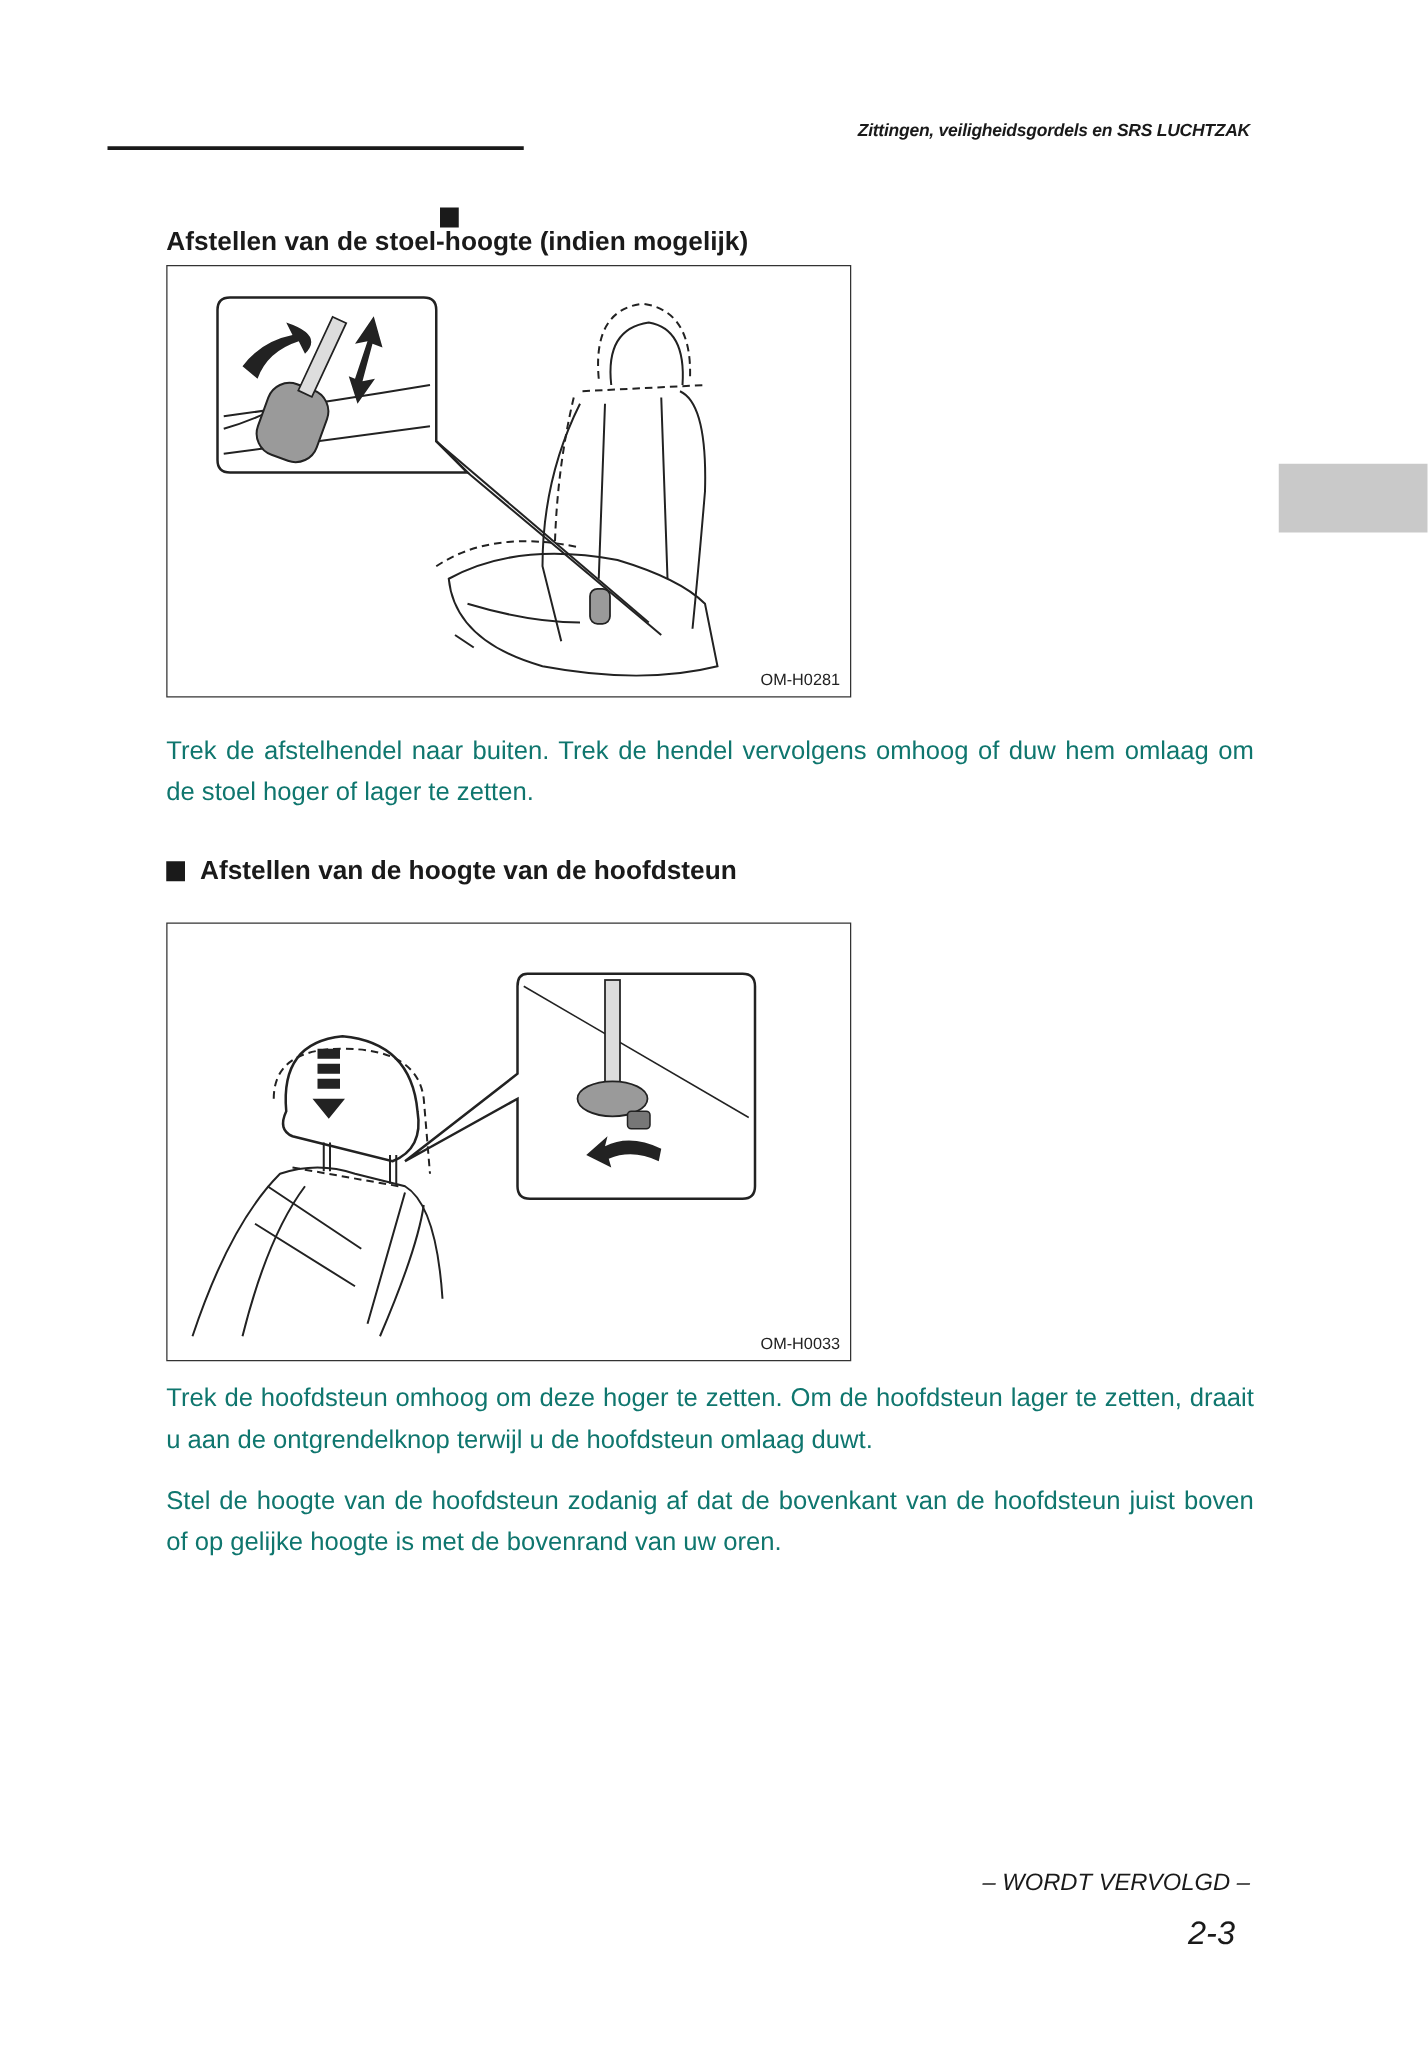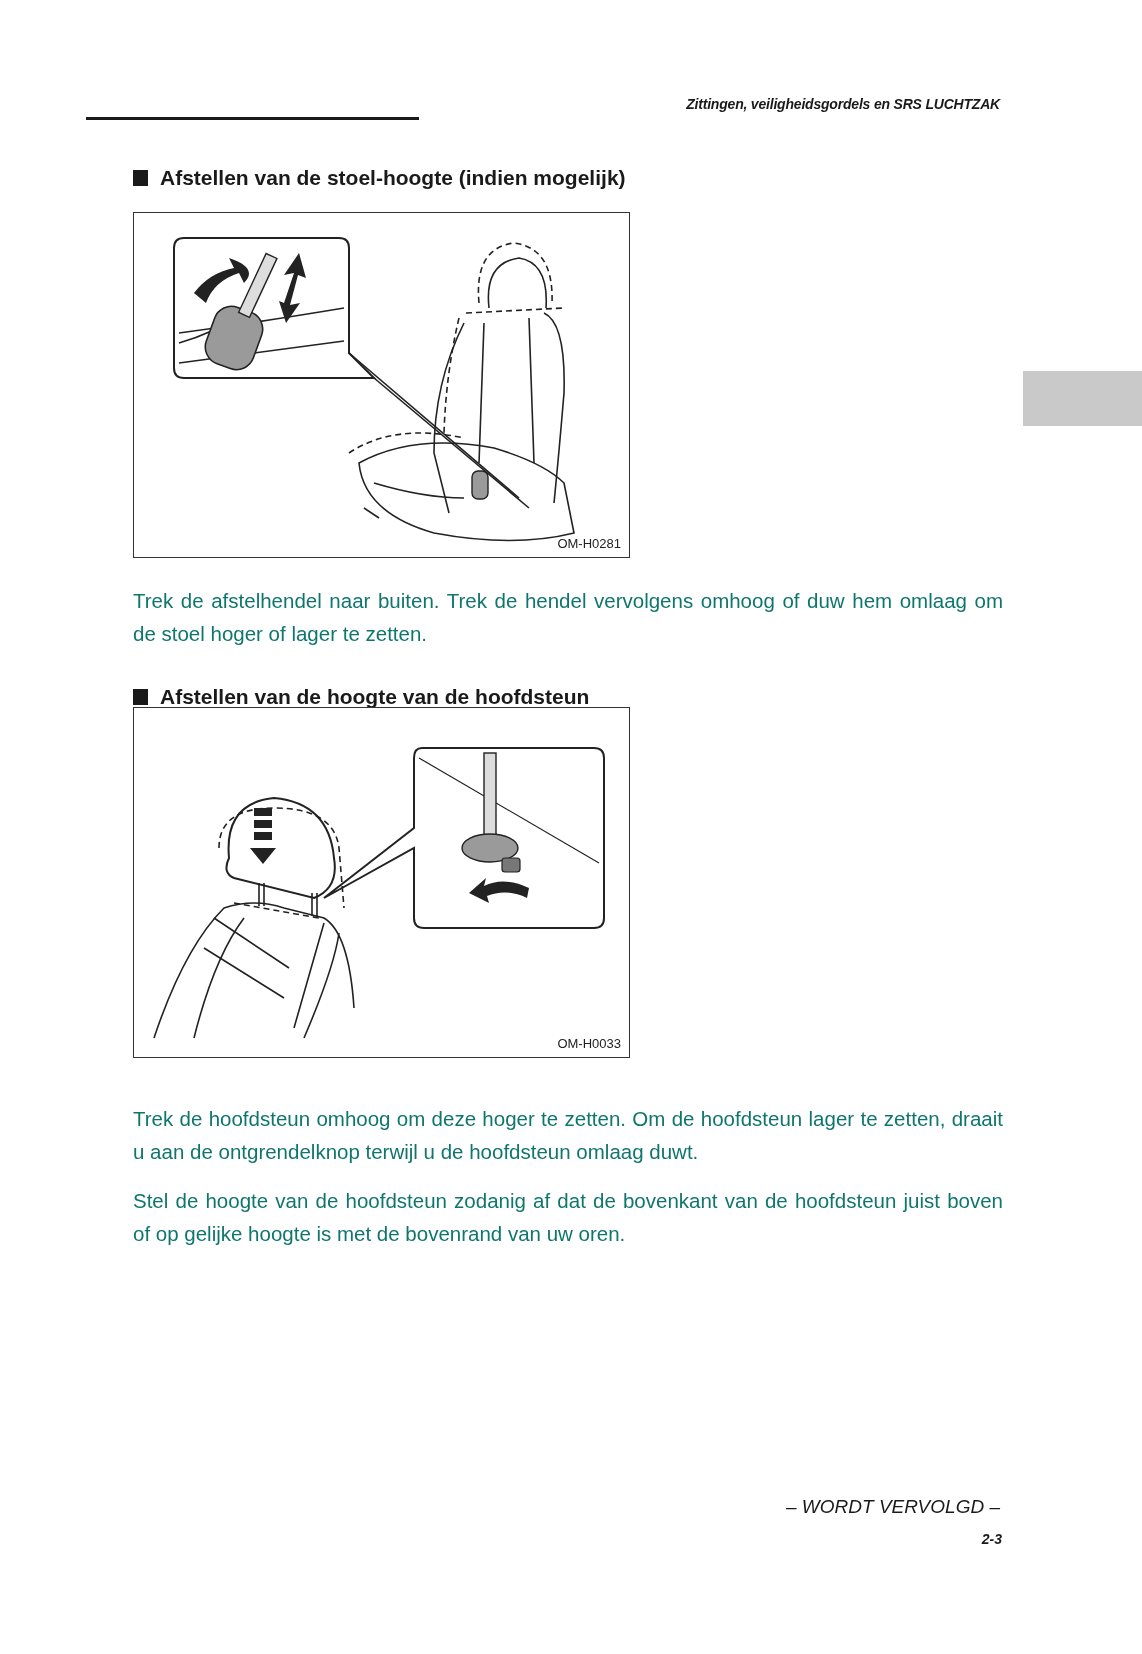--- a/index.html
+++ b/index.html
@@ -5,35 +5,35 @@
   html, body { margin: 0; padding: 0; background: #ffffff; }
   body { width: 1142px; height: 1654px; position: relative; overflow: hidden;
          font-family: "Liberation Sans", sans-serif; color: #1a1a1a; }
   .abs { position: absolute; }
   .header-rule { left: 86px; top: 117px; width: 333px; height: 3px; background: #1a1a1a; }
   .header-title { right: 142px; top: 96px; font-size: 14px; font-weight: bold; font-style: italic;
                   letter-spacing: -0.2px; white-space: nowrap; }
   .side-tab { left: 1023px; top: 371px; width: 119px; height: 55px; background: #c9c9c9; }
   .heading { left: 133px; font-size: 21px; font-weight: bold; white-space: nowrap; display: flex; align-items: center; }
   .heading .bullet { display: inline-block; width: 15px; height: 16px; background: #1a1a1a; margin-right: 12px; }
-  .figure { left: 133px; width: 497px; border: 1.5px solid #333; background: #fff; box-sizing: border-box; }
+  .figure { left: 133px; width: 548px; border: 1.5px solid #333; background: #fff; box-sizing: border-box; }
   .figure svg { position: absolute; left: 0; top: 0; }
   .fig-code { position: absolute; right: 8px; bottom: 6px; font-size: 13px; color: #222; }
   .para { left: 133px; width: 870px; font-size: 20.5px; line-height: 33px; color: #0f766e; text-align: justify; }
   .footer-cont { right: 142px; top: 1496px; font-size: 19px; font-weight: normal; font-style: italic; white-space: nowrap; }
-  .page-num { right: 140px; top: 1531px; font-size: 14px; font-weight: bold; font-style: italic; }
+  .page-num { right: 154px; top: 1531px; font-size: 26px; font-weight: normal; font-style: italic; }
 </style>
 </head>
 <body>
 
 <div class="abs header-rule"></div>
 <div class="abs header-title">Zittingen, veiligheidsgordels en SRS LUCHTZAK</div>
 <div class="abs side-tab"></div>
 
-<div class="abs heading" style="top:166px;">
+<div class="abs heading" style="top:166px;flex-direction:column;">
   <span class="bullet"></span>
   <span>Afstellen van de stoel-hoogte (indien mogelijk)</span>
 </div>
 
 <div class="abs figure" style="top:212px; height:346px;">
   <svg width="497" height="346" viewBox="0 0 497 346">
     <g fill="none" stroke="#222" stroke-width="1.6">
 
       <path d="M50 25 H205 Q215 25 215 35 V140 L240 165 H50 Q40 165 40 155 V35 Q40 25 50 25 Z" stroke-width="2"></path>
 
@@ -71,21 +71,21 @@
   <span class="fig-code">OM-H0281</span>
 </div>
 
 <div class="abs para" style="top:584px;">Trek de afstelhendel naar buiten. Trek de hendel vervolgens omhoog of duw hem omlaag om de stoel hoger of lager te zetten.</div>
 
 <div class="abs heading" style="top:685px;">
   <span class="bullet"></span>
   <span>Afstellen van de hoogte van de hoofdsteun</span>
 </div>
 
-<div class="abs figure" style="top:707px; height:351px;text-decoration:underline;">
+<div class="abs figure" style="top:738px; height:351px;text-decoration:underline;">
   <svg width="497" height="351" viewBox="0 0 497 351">
     <g fill="none" stroke="#222" stroke-width="1.6">
 
       <path d="M288 40 H460 Q470 40 470 50 V210 Q470 220 460 220 H290 Q280 220 280 210 V140 L190 190 L280 120 V50 Q280 40 288 40 Z" stroke-width="2"></path>
       <path d="M285 50 L465 155" stroke-width="1.2"></path>
 
       <path d="M95 150 Q90 95 140 90 Q195 95 200 150 Q205 180 180 190 L100 170 Q88 165 95 150 Z" stroke-width="2"></path>
       <path d="M85 140 Q85 100 140 100 Q200 100 205 140 L210 200" stroke-dasharray="6 4"></path>
 
       <path d="M125 175 V198 M130 175 V198 M178 185 V208 M183 185 V208"></path>

